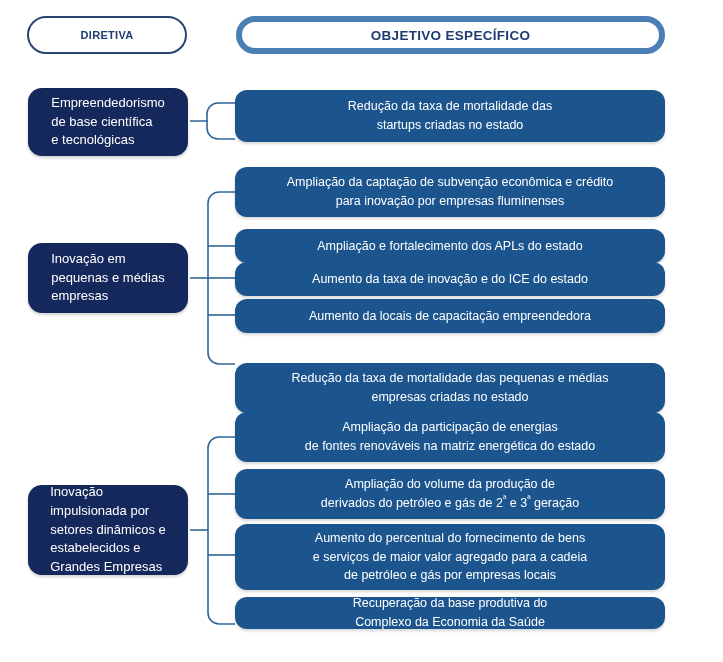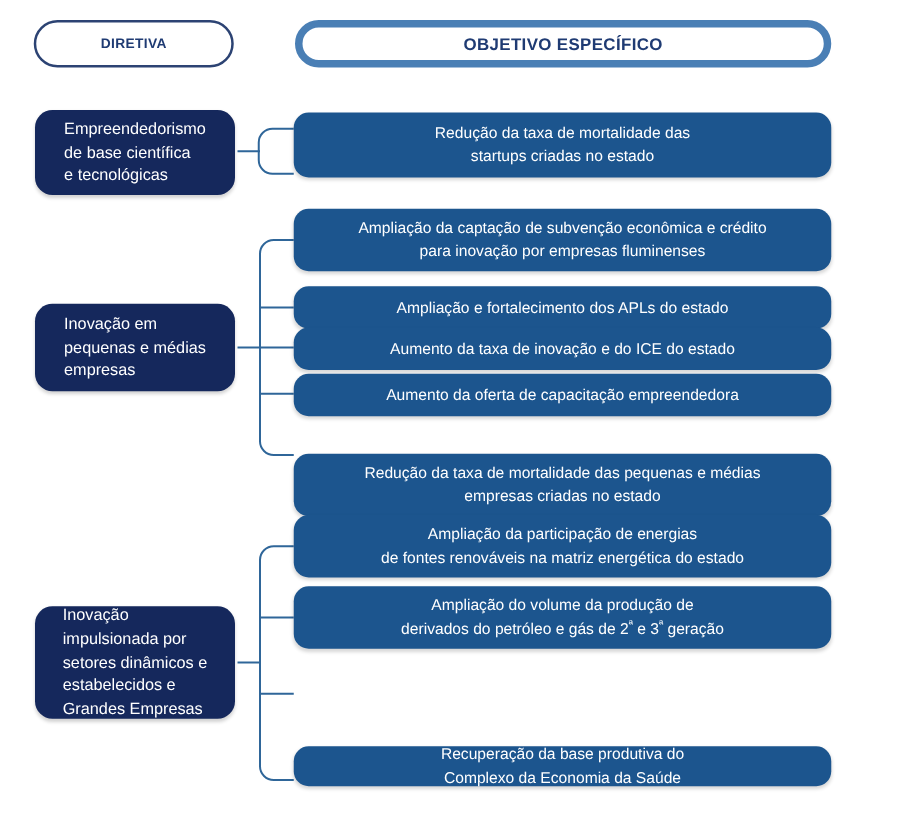--- a/index.html
+++ b/index.html
@@ -147,37 +147,40 @@
 
   <div class="objective-box" style="left: 235px; top: 229px; width: 430px; height: 34px; background: rgb(28, 85, 142);">
     <span>Ampliação e fortalecimento dos APLs do estado</span>
   </div>
 
   <div class="objective-box" style="left: 235px; top: 262px; width: 430px; height: 34px; background: rgb(28, 85, 142);">
     <span>Aumento da taxa de inovação e do ICE do estado</span>
   </div>
 
   <div class="objective-box" style="left: 235px; top: 299px; width: 430px; height: 34px; background: rgb(28, 85, 142);">
-    <span>Aumento da oferta de capacitação empreendedora</span>
+    <span>Aumento da locais de capacitação empreendedora</span>
   </div>
 
   <div class="objective-box" style="left: 235px; top: 339px; width: 430px; height: 50px; background: rgb(28, 85, 142); margin-top: 24px;">
     <span>Redução da taxa de mortalidade das pequenas e médias<br>empresas criadas no estado</span>
   </div>
 
   <div class="directive-box" style="left: 28px; top: 485px; width: 160px; height: 90px; background: rgb(21, 40, 92);">
     <span>Inovação<br>impulsionada por<br>setores dinâmicos e<br>estabelecidos e<br>Grandes Empresas</span>
   </div>
 
   <div class="objective-box" style="left: 235px; top: 412px; width: 430px; height: 50px; background: rgb(28, 85, 142);">
     <span>Ampliação da participação de energias<br>de fontes renováveis na matriz energética do estado</span>
   </div>
 
   <div class="objective-box" style="left: 235px; top: 469px; width: 430px; height: 50px; background: rgb(28, 85, 142);">
     <span>Ampliação do volume da produção de<br>derivados do petróleo e gás de 2<sup>ª</sup> e 3<sup>ª</sup> geração</span>
   </div>
 
+  <div class="objective-box" style="left: 235px; top: 524px; width: 430px; height: 66px; background: rgb(28, 85, 142);">
+    <span>Aumento do percentual do fornecimento de bens<br>e serviços de maior valor agregado para a cadeia<br>de petróleo e gás por empresas locais</span>
+  </div>
 
   <div class="objective-box" style="left: 235px; top: 597px; width: 430px; height: 32px; background: rgb(28, 85, 142);">
     <span>Recuperação da base produtiva do<br>Complexo da Economia da Saúde</span>
   </div>
 
 </div>
 
 </body></html>

